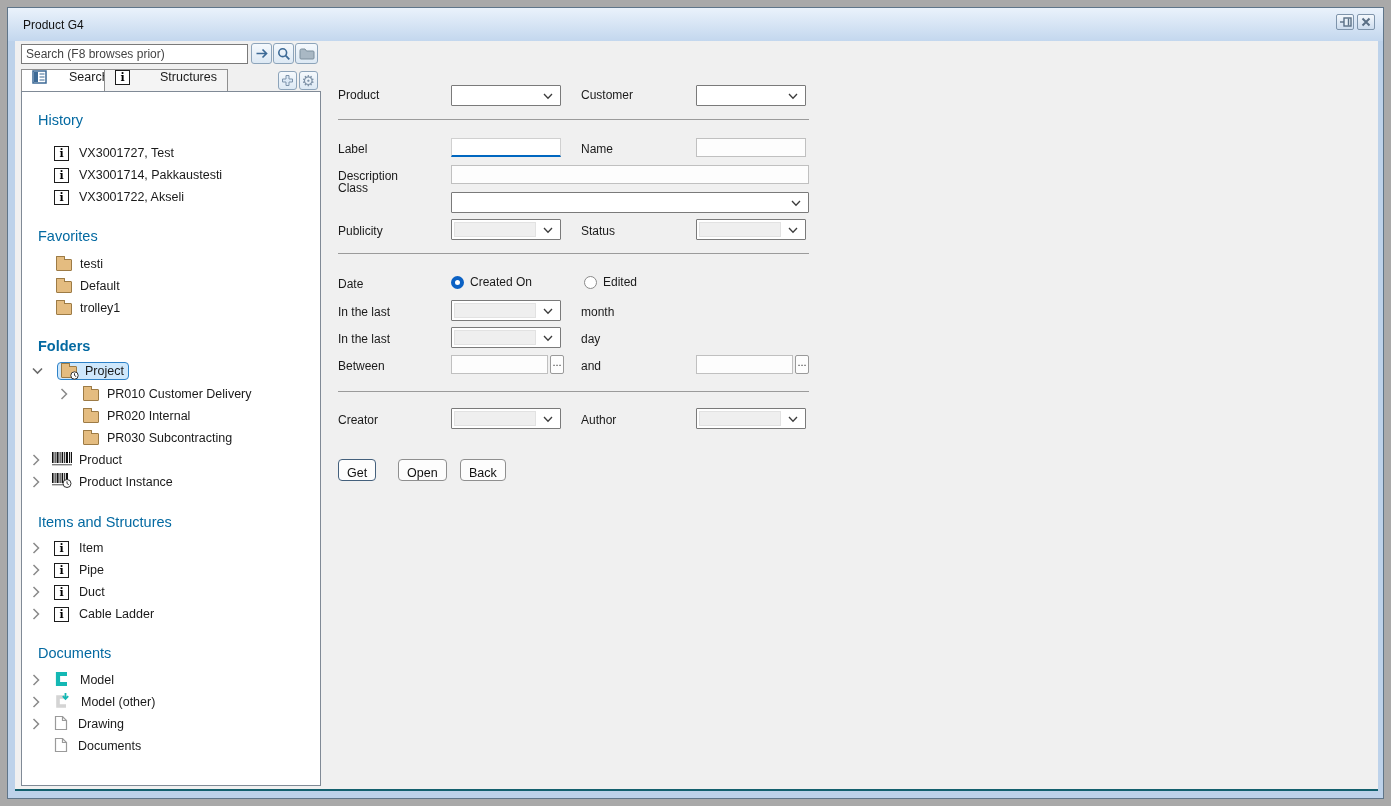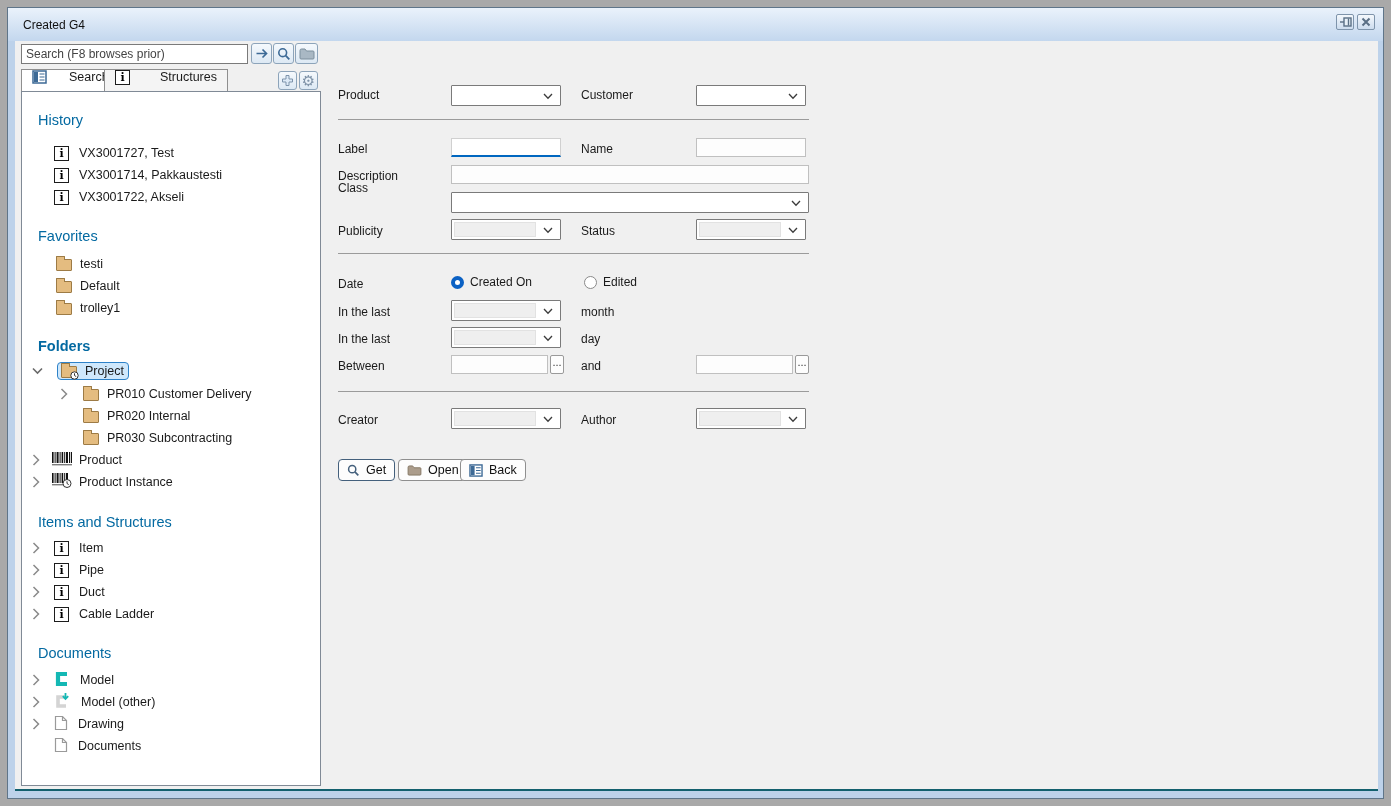--- a/index.html
+++ b/index.html
@@ -52,30 +52,30 @@
   .combo .fill { position:absolute; left:2px; top:2px; bottom:2px; right:24px; background:#efefef; border:1px solid #e2e2e2; }
   .combo .cchev { position:absolute; right:7px; top:7px; }
   .tbox { position:absolute; height:19px; border:1px solid #c0c0c0; background:#fdfdfd; font-family:inherit; font-size:12px; padding:0 3px; }
   .tbox.focused { background:#fff; border:1px solid #d0d0d0; border-bottom:2px solid #0067c0; }
   .sep { position:absolute; height:1px; background:#9b9b9b; left:323px; width:471px; }
   .radio { display:inline-block; width:13px; height:13px; border-radius:50%; background:#fff; border:1px solid #8a8a8a; vertical-align:middle; }
   .radio.checked { border:4px solid #0b61c4; }
   .rwrap { position:absolute; display:flex; align-items:center; gap:6px; font-size:12px; }
   .dots { position:absolute; width:14px; height:19px; border:1px solid #9a9a9a; background:#fdfdfd; border-radius:2px; font-size:11px; line-height:1; color:#333; display:flex; align-items:center; justify-content:center; padding-bottom:5px; }
 
-  .btn { position:absolute; height:22px; background:#fdfdfd; border:1px solid #8f8f8f; border-radius:4px; display:flex; align-items:center; justify-content:center; gap:6px; font-family:inherit; font-size:12.5px; color:#111; padding:0 8px; }
+  .btn { position:absolute; height:22px; background:#fdfdfd; border:1px solid #8f8f8f; border-radius:4px; display:flex; align-items:center; justify-content:center; gap:6px; font-family:inherit; font-size:12.5px; color:#111; padding:0 8px;flex-direction:column; }
   .btn.primary { border:1.5px solid #44607c; }
   .gear-glyph { font-size:15px; color:#7f93a8; line-height:1; }
 </style>
 </head>
 <body>
 
 <div class="window">
   <div class="titlebar">
-    <span class="title">Created G4</span>
+    <span class="title">Product G4</span>
     <span class="win-btns">
       <span class="win-btn">
         <svg width="13" height="12" viewBox="0 0 13 12">
             <path d="M1 6 H5" stroke="#5a6f85" stroke-width="1.4" fill="none"></path>
             <rect x="5" y="2" width="7" height="8" fill="#e8f0f8" stroke="#5a6f85" stroke-width="1.4"></rect>
             <path d="M9.5 2.5 V9.5" stroke="#5a6f85" stroke-width="1.4"></path>
           </svg>
       </span>
       <span class="win-btn">
         <svg width="10" height="10" viewBox="0 0 10 10">

